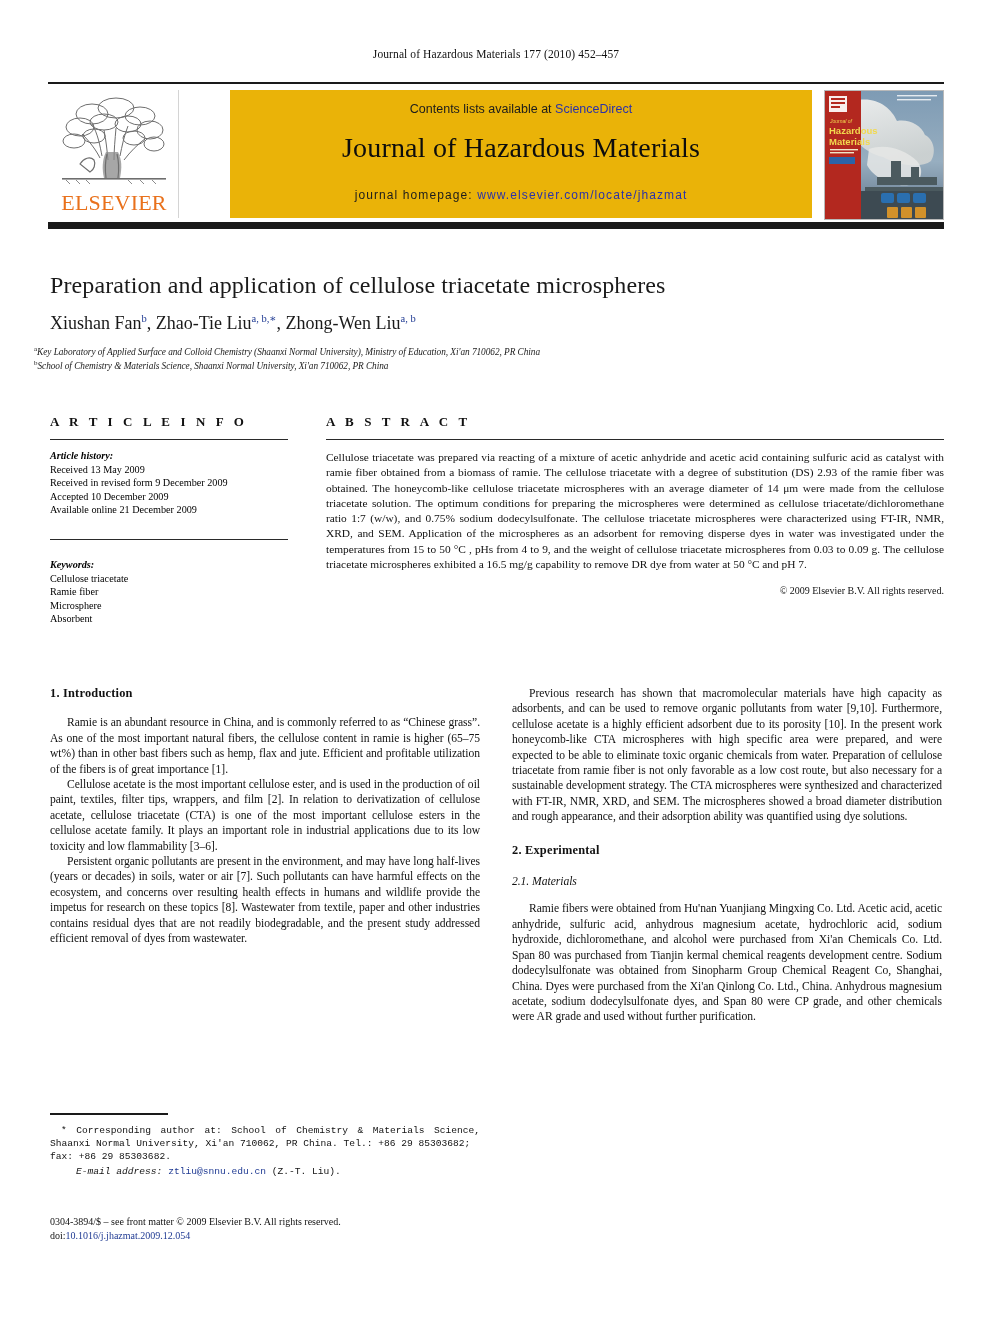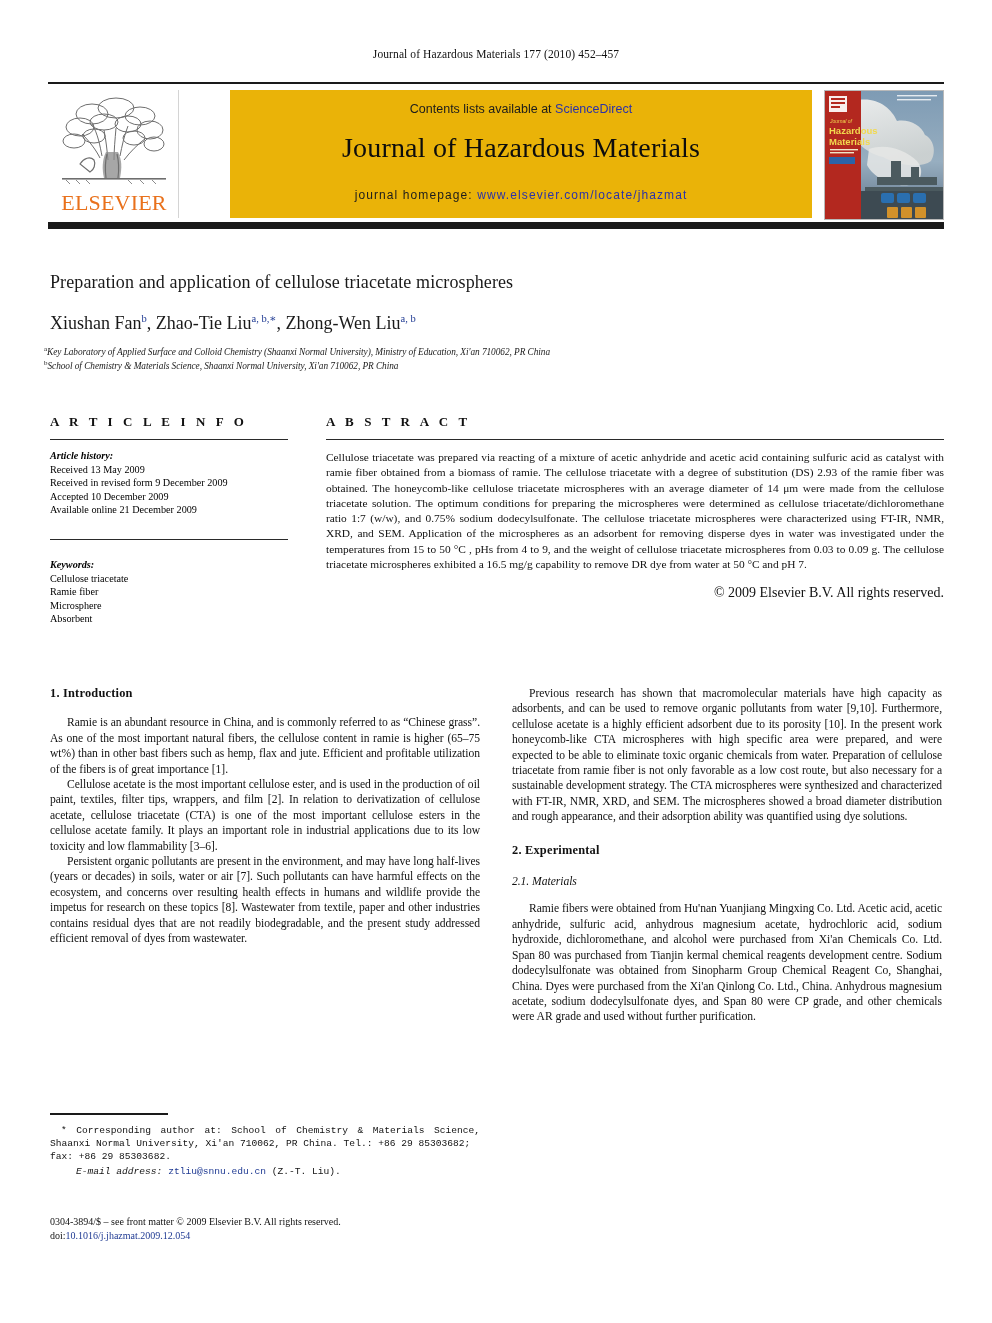--- a/index.html
+++ b/index.html
@@ -125,40 +125,40 @@
     overflow: hidden;
     background: #93a7b8;
   }
   .cover-svg { position: absolute; left: 0; top: 0; }
 
   
   .title {
     position: absolute;
     left: 50px; top: 272px;
     width: 890px;
-    font-size: 18px;
+    font-size: 24px;
     color: #1a1a1a;
     letter-spacing: 0.1px;
   }
   .authors {
     position: absolute;
     left: 50px; top: 313px;
     width: 890px;
     font-size: 18px;
     color: #1a1a1a;
   }
   .authors sup {
     font-size: 10.5px;
     color: #1f3a93;
     vertical-align: super;
     line-height: 0;
   }
   .affil {
     position: absolute;
-    left: 44px;
+    left: 34px;
     width: 890px;
     font-size: 9.3px;
     font-style: italic;
     color: #1a1a1a;
     letter-spacing: -0.05px;
   }
   .affil sup { font-size: 7px; font-style: normal; vertical-align: super; line-height: 0; }
   .affil-a { top: 347px; }
   .affil-b { top: 361px; }
 
@@ -195,21 +195,21 @@
     margin-top: 10px;
     font-size: 11.4px;
     line-height: 15.3px;
     text-align: justify;
     color: #111;
     letter-spacing: -0.02px;
   }
   .copyright {
     margin-top: 13px;
     text-align: right;
-    font-size: 14px;
+    font-size: 10px;
     color: #111;
   }
 
   
   .col {
     position: absolute;
     top: 686px;
     width: 430px;
     font-size: 11.6px;
     line-height: 15.4px;

